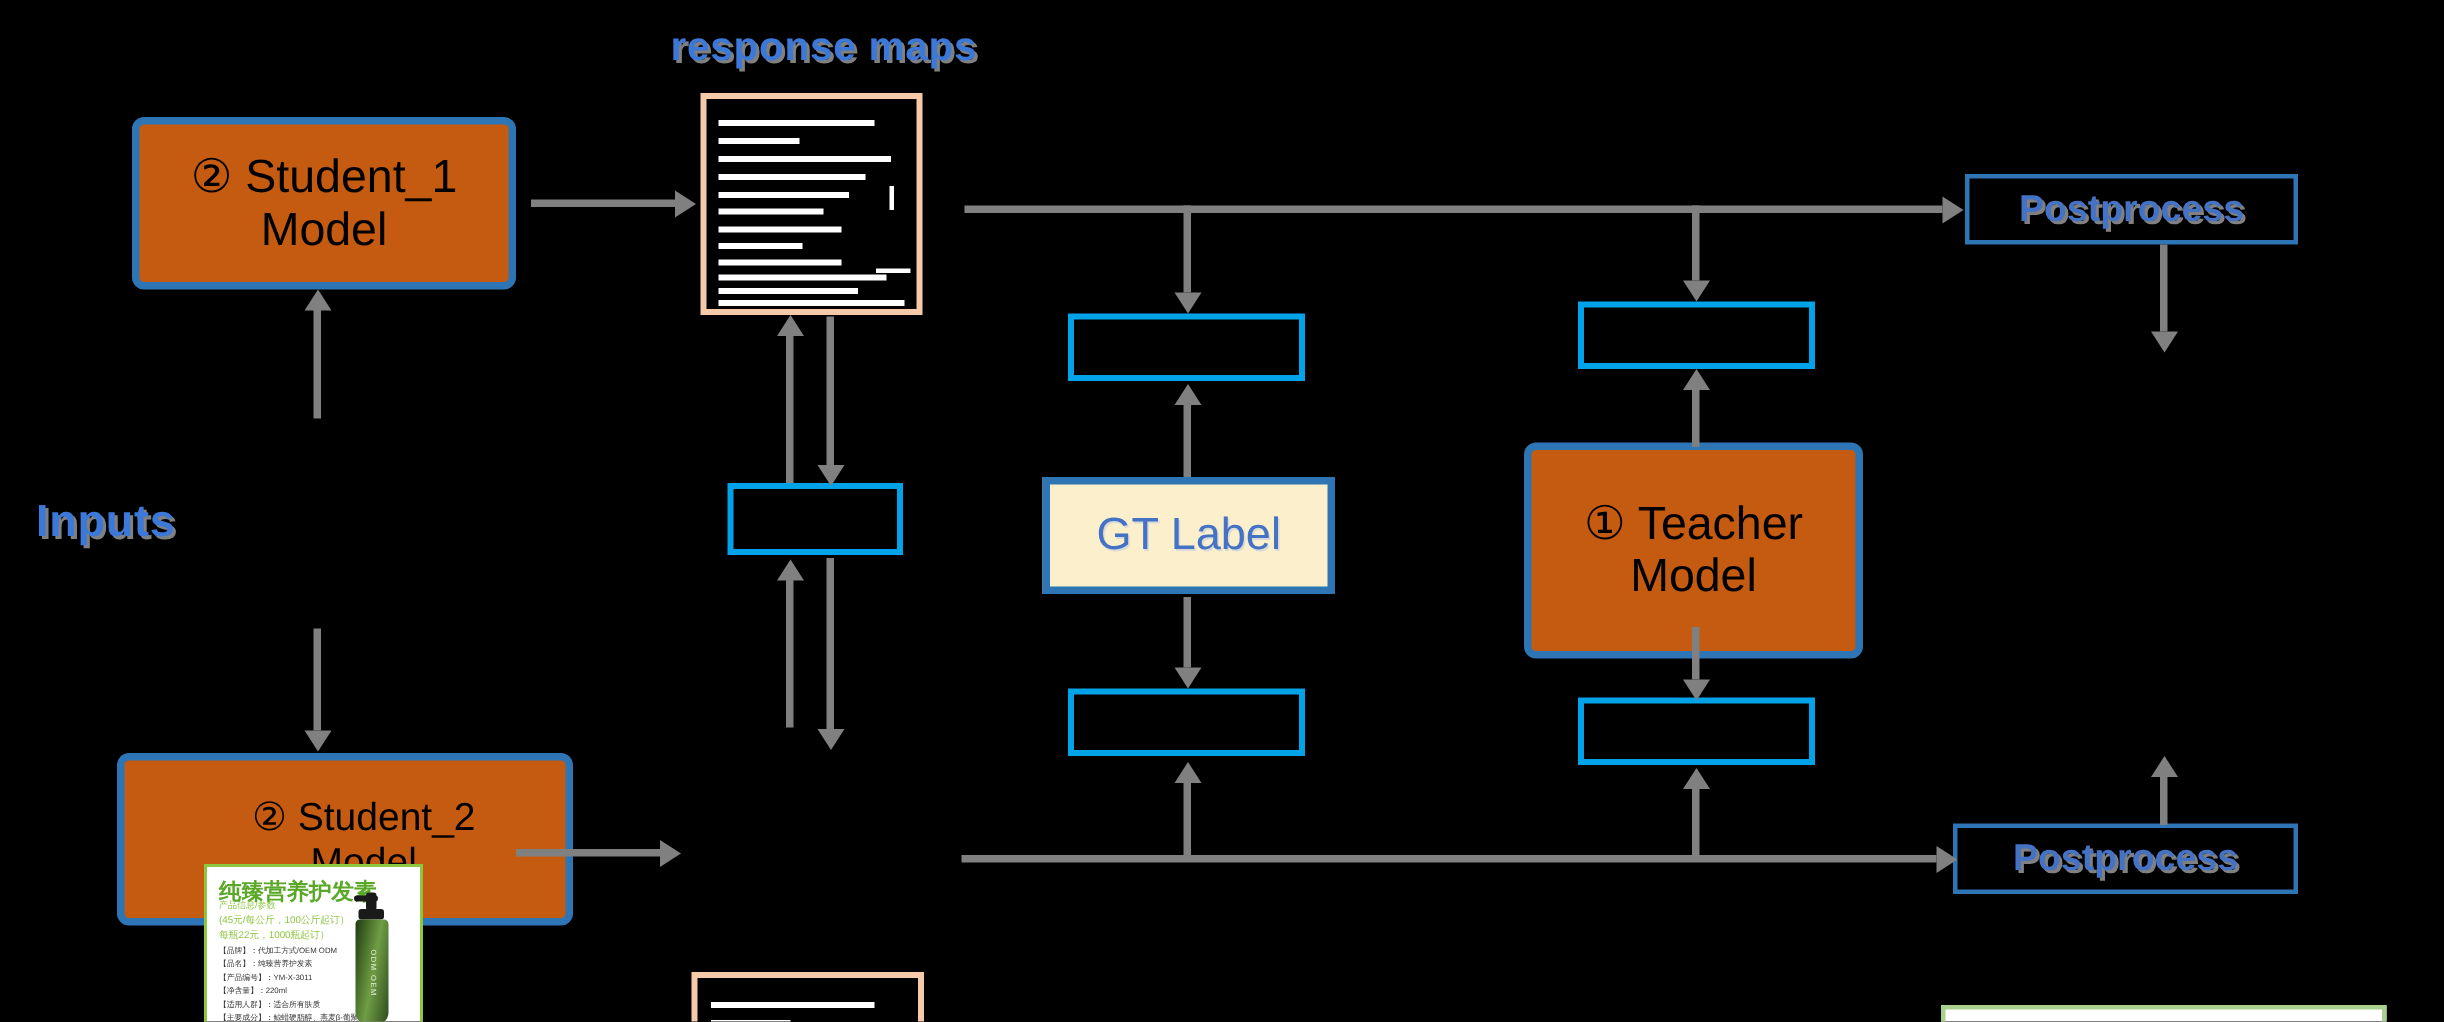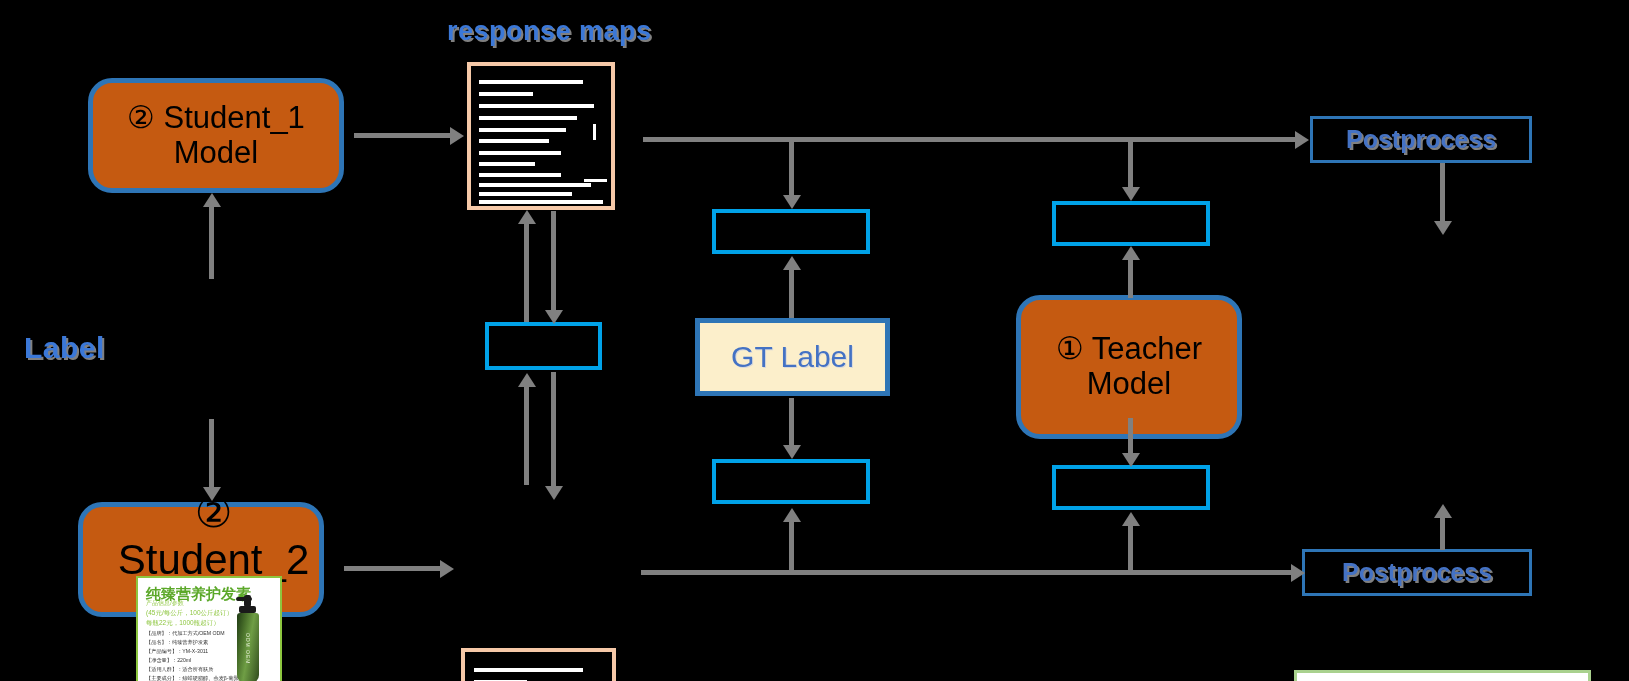--- a/index.html
+++ b/index.html
@@ -12,21 +12,21 @@
 
   
   .blue-title{
     color:#3b78d8;font-weight:bold;letter-spacing:.5px;
     text-shadow:2px 2px 0 #808080;
     white-space:nowrap;
   }
 
   
   .model-box{
-    background:#C55A11;border:5px solid #2E75B6;border-radius:24px;
+    background:#C55A11;border:5px solid #2E75B6;border-radius:8px;
     display:flex;align-items:center;justify-content:center;text-align:center;
     color:#000;line-height:1.12;box-sizing:border-box;
   }
   .model-box span{display:block;}
 
   
   .gt-box{
     background:#FCEFCB;border:5px solid #2E75B6;
     display:flex;align-items:center;justify-content:center;
     box-sizing:border-box;
@@ -75,30 +75,30 @@
   .vtxt{position:absolute;color:#dfe9cf;font-size:8px;letter-spacing:1px;
     writing-mode:vertical-rl;}
 </style>
 </head>
 <body>
 
 <div class="stage">
 
   <div class="abs blue-title" style="left:447px;top:16px;font-size:27px;">response maps</div>
 
-  <div class="abs blue-title" style="left:24px;top:331px;font-size:30px;">Label</div>
+  <div class="abs blue-title" style="left:24px;top:331px;font-size:30px;">Inputs</div>
 
   <div class="abs model-box" style="left:88px;top:78px;width:256px;height:115px;font-size:31px;">
     <div>
       <span>② Student_1</span>
       <span>Model</span>
     </div>
   </div>
 
-  <div class="abs model-box" style="left:78px;top:502px;width:246px;height:115px;font-size:42px;padding-left:25px;">
+  <div class="abs model-box" style="left:78px;top:502px;width:304px;height:115px;font-size:26px;padding-left:25px;">
     <div>
       <span>② Student_2</span>
       <span>Model</span>
     </div>
   </div>
 
   <div class="abs model-box" style="left:1016px;top:295px;width:226px;height:144px;font-size:31px;">
     <div>
       <span>① Teacher</span>
       <span>Model</span>

